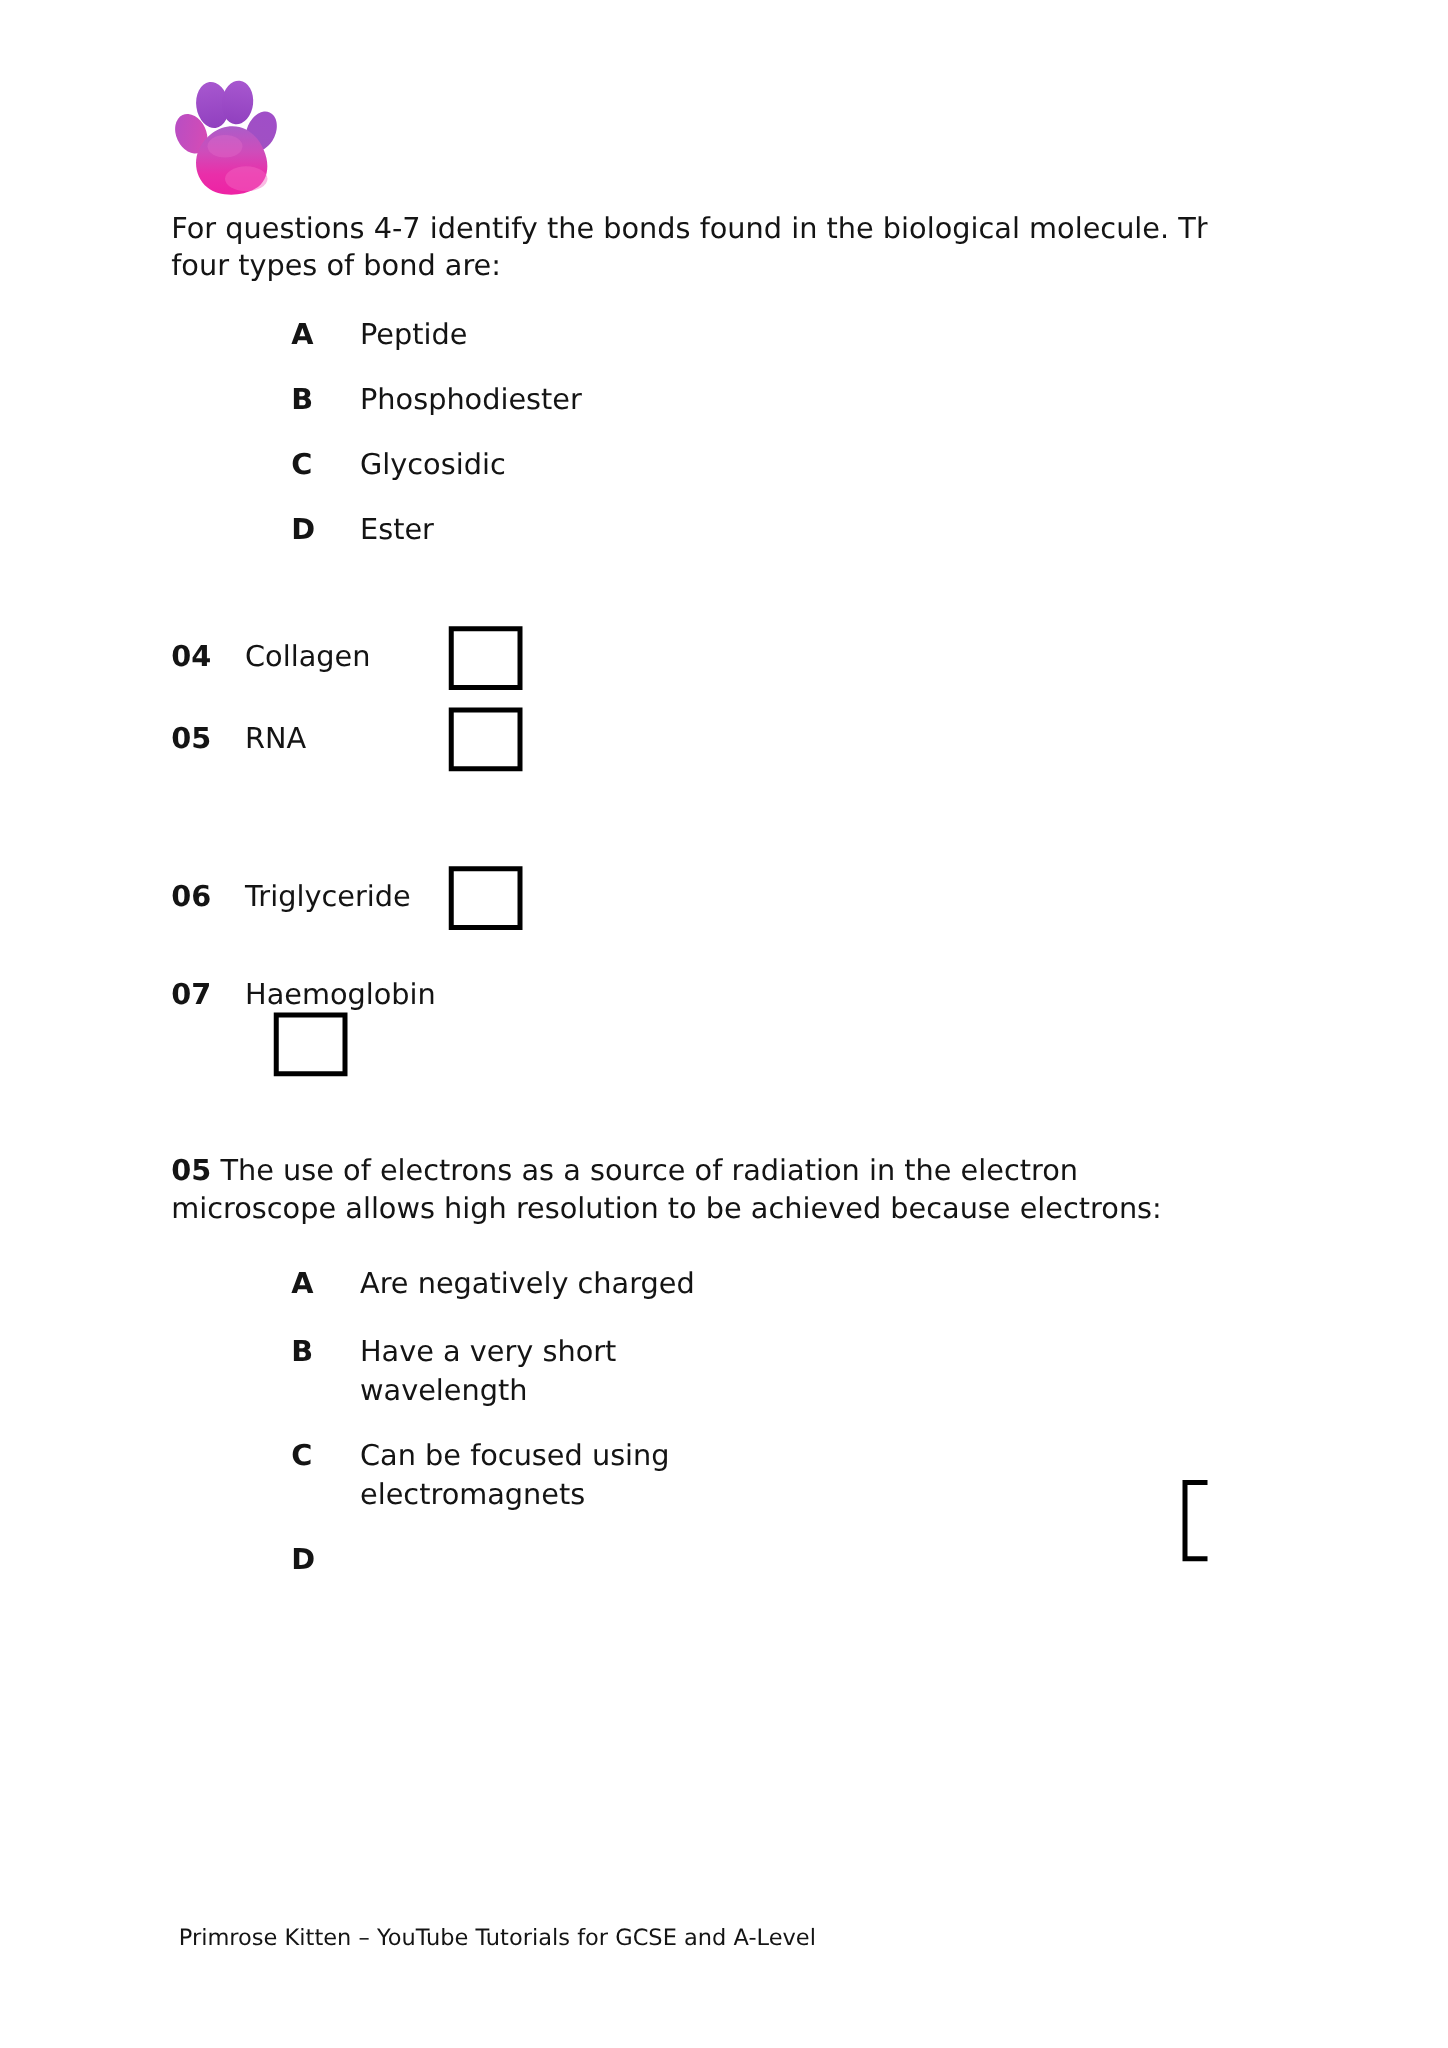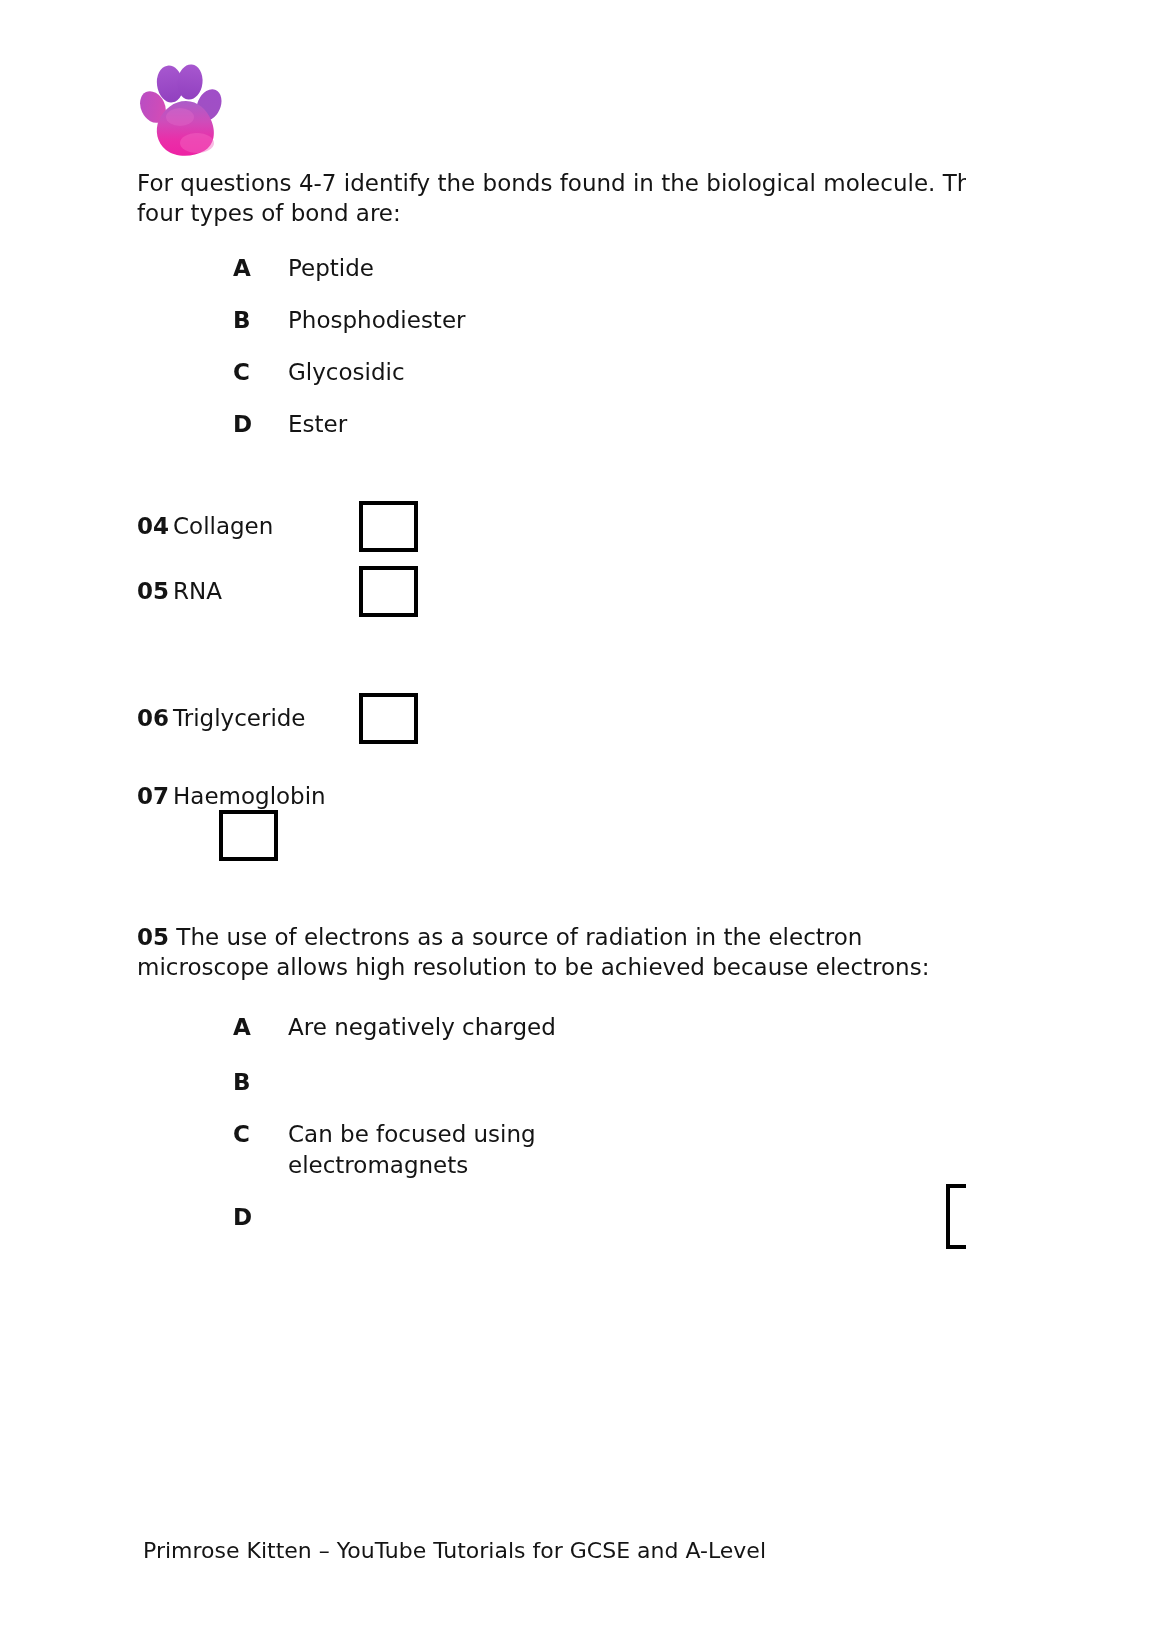--- a/index.html
+++ b/index.html
@@ -23,25 +23,25 @@
   .opt-row { display:flex; font-size:23px; }
   .bond-opts .opt-row { line-height:30px; margin-bottom:22px; }
   .q8-opts .opt-row { line-height:31px; }
   .opt-letter { font-weight:bold; width:55px; flex:none; }
   .opt-label { white-space:pre-line; }
   .q-row {
     position:absolute; left:137px; display:flex; align-items:center;
     font-size:23px; line-height:27px;
   }
   .q-text { width:222px; flex:none; }
-  .q-text .num { margin-right:4px; }
+  .q-text .num { margin-right:27px; }
   .checkbox { background:#ffffff; border:4px solid #000000; }
   .cb-small { width:59px; height:51px; flex:none; }
   .cb-large { position:absolute; left:946px; top:1184px; width:69px; height:65px; }
-  .footer { position:absolute; left:143px; top:1538px; font-size:22px; line-height:26px; }
+  .footer { position:absolute; left:143px; top:1538px; font-size:18px; line-height:26px; }
 </style>
 </head>
 <body>
 
 <div class="page">
 
   <svg class="logo" viewBox="0 0 94 98" aria-hidden="true">
     <defs>
       <linearGradient id="gToe" x1="0" y1="0" x2="0" y2="1">
         <stop offset="0" stop-color="#a757cf"></stop>
@@ -122,20 +122,22 @@
   <p class="para q8-para"><span class="num">05</span> <span>The use of electrons as a source of radiation in the electron
 microscope allows high resolution to be achieved because electrons:</span></p>
 
   <div class="opt-list q8-opts">
     <div class="opt-row" style="margin-bottom:24px;">
       <span class="opt-letter">A</span>
       <span class="opt-label">Are negatively charged</span>
     </div>
     <div class="opt-row" style="margin-bottom:21px;">
       <span class="opt-letter">B</span>
+      <span class="opt-label">Have a very short
+wavelength</span>
     </div>
     <div class="opt-row" style="margin-bottom:21px;">
       <span class="opt-letter">C</span>
       <span class="opt-label">Can be focused using
 electromagnets</span>
     </div>
     <div class="opt-row">
       <span class="opt-letter">D</span>
     </div>
   </div>

